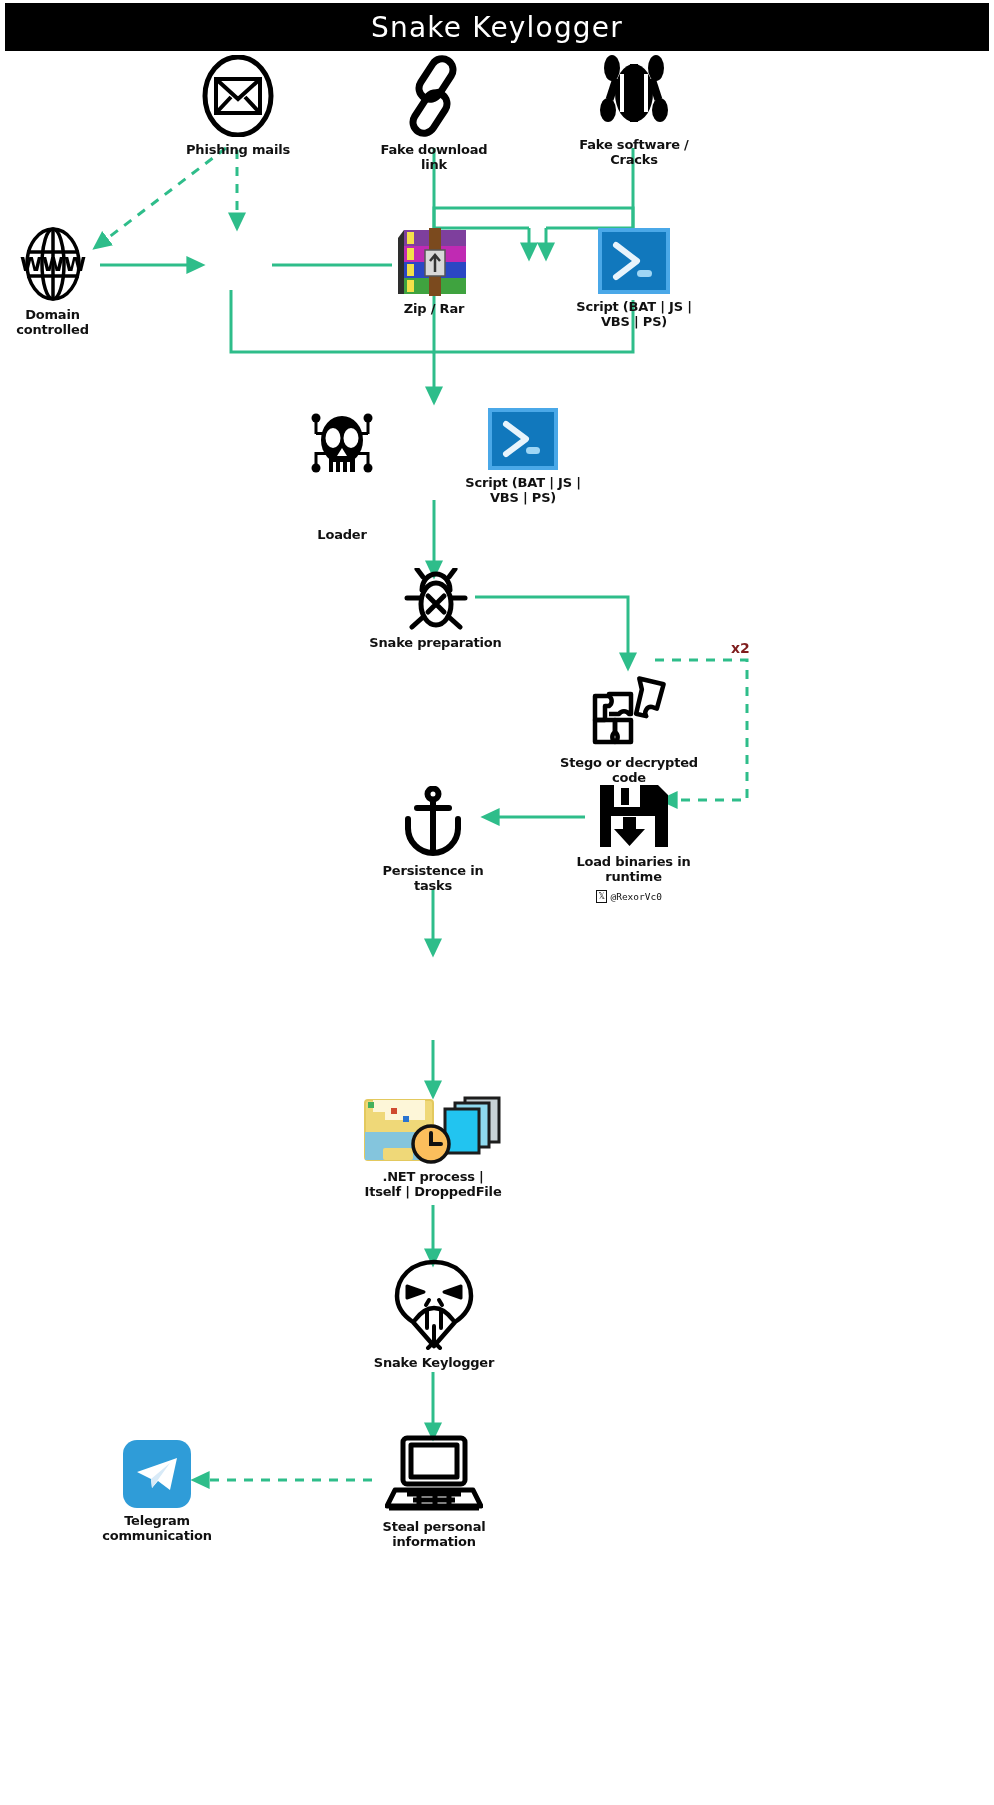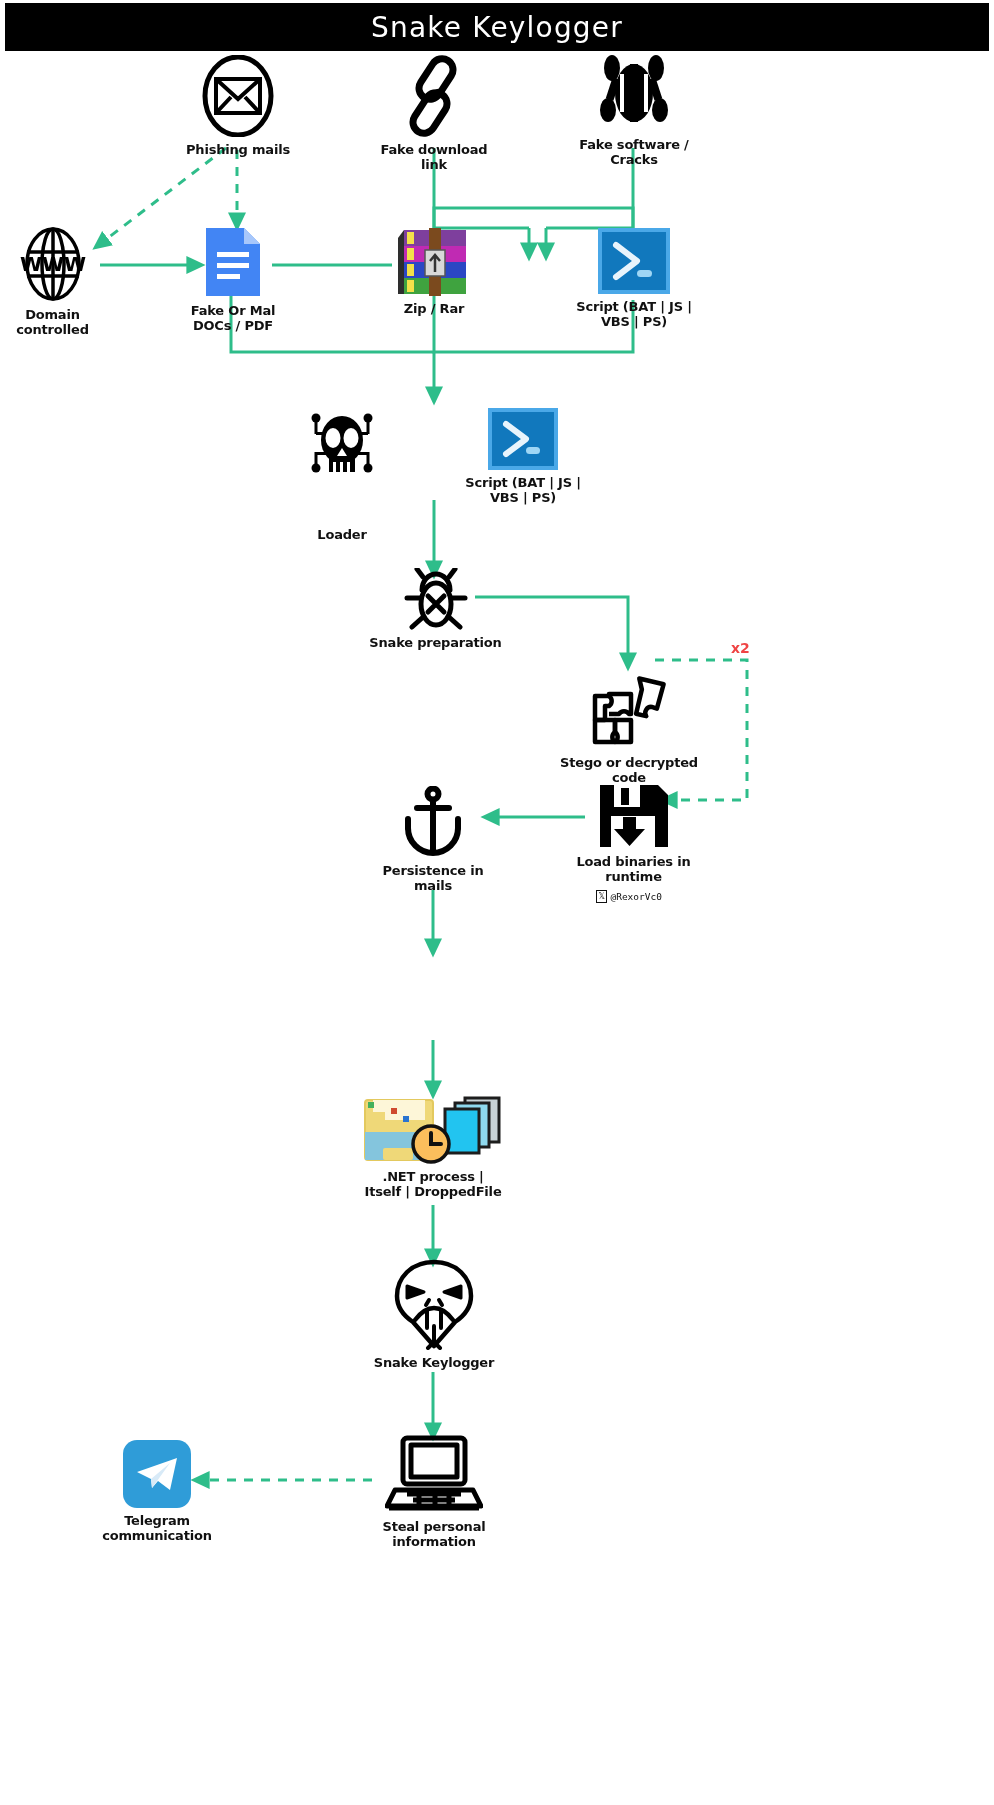--- a/index.html
+++ b/index.html
@@ -63,21 +63,21 @@
   .xbox{
     display:inline-block;
     border:1.2px solid #111;
     font-size:8px;
     line-height:9px;
     padding:1px 1.5px;
     font-family:"DejaVu Sans", sans-serif;
   }
   .badge-x2{
     position:absolute;
-    color:#ef4444;
+    color:#7f1d1d;
     font-size:14px;
     font-weight:700;
     font-family:"DejaVu Sans", sans-serif;
   }
 
   
   #wires{position:absolute;left:0;top:0;width:994px;height:1805px;}
 
   
   .ps-icon{
@@ -206,35 +206,20 @@
           <line x1="12" y1="50" x2="64" y2="50"></line>
           <line x1="38" y1="3" x2="38" y2="73"></line>
         </g>
         <text x="38" y="45" font-size="20" font-family="DejaVu Sans, sans-serif" font-weight="700" fill="#000" text-anchor="middle">WWW</text>
       </svg>
     </div>
     <div class="lbl">Domain
 controlled</div>
   </div>
 
-  <div class="node" style="left:177px; top:226px; width:112px;">
-    <div class="ico">
-      <svg width="58" height="72" viewBox="0 0 58 72">
-        <path d="M2,2 h38 l16,16 v52 h-54 z" fill="#4285f4"></path>
-        <path d="M40,2 l16,16 h-16 z" fill="#a7c7fb"></path>
-        <g fill="#fff">
-          <rect x="13" y="26" width="32" height="5"></rect>
-          <rect x="13" y="37" width="32" height="5"></rect>
-          <rect x="13" y="48" width="23" height="5"></rect>
-        </g>
-      </svg>
-    </div>
-    <div class="lbl">Fake Or Mal
-DOCs / PDF</div>
-  </div>
 
   <div class="node" style="left:383px; top:228px; width:102px;">
     <div class="ico">
       <svg width="72" height="68" viewBox="0 0 72 68">
         <rect x="6" y="2" width="62" height="16" fill="#7e3f9d"></rect>
         <rect x="6" y="18" width="62" height="16" fill="#c02ab3"></rect>
         <rect x="6" y="34" width="62" height="16" fill="#2b47c4"></rect>
         <rect x="6" y="50" width="62" height="16" fill="#3fa33f"></rect>
         <path d="M6,2 L0,10 L0,66 L6,66 z" fill="#2e2e2e"></path>
         <g fill="#f3e14a">
@@ -370,21 +355,21 @@
           <circle cx="33" cy="8" r="5.5"></circle>
           <line x1="33" y1="14" x2="33" y2="66"></line>
           <line x1="17" y1="22" x2="49" y2="22"></line>
           <path d="M8,42 a25,25 0 0 0 50,0"></path>
           <line x1="8" y1="42" x2="8" y2="33"></line>
           <line x1="58" y1="42" x2="58" y2="33"></line>
         </g>
       </svg>
     </div>
     <div class="lbl">Persistence in
-mails</div>
+tasks</div>
   </div>
 
 
   <div class="node" style="left:343px; top:1092px; width:180px;">
     <div class="ico">
       <svg width="148" height="72" viewBox="0 0 148 72">
 
         <g stroke="#1d1d1d" stroke-width="3">
           <rect x="106" y="6" width="34" height="44" fill="#c8d2d6"></rect>
           <rect x="96" y="11" width="34" height="44" fill="#8fd9ee"></rect>

